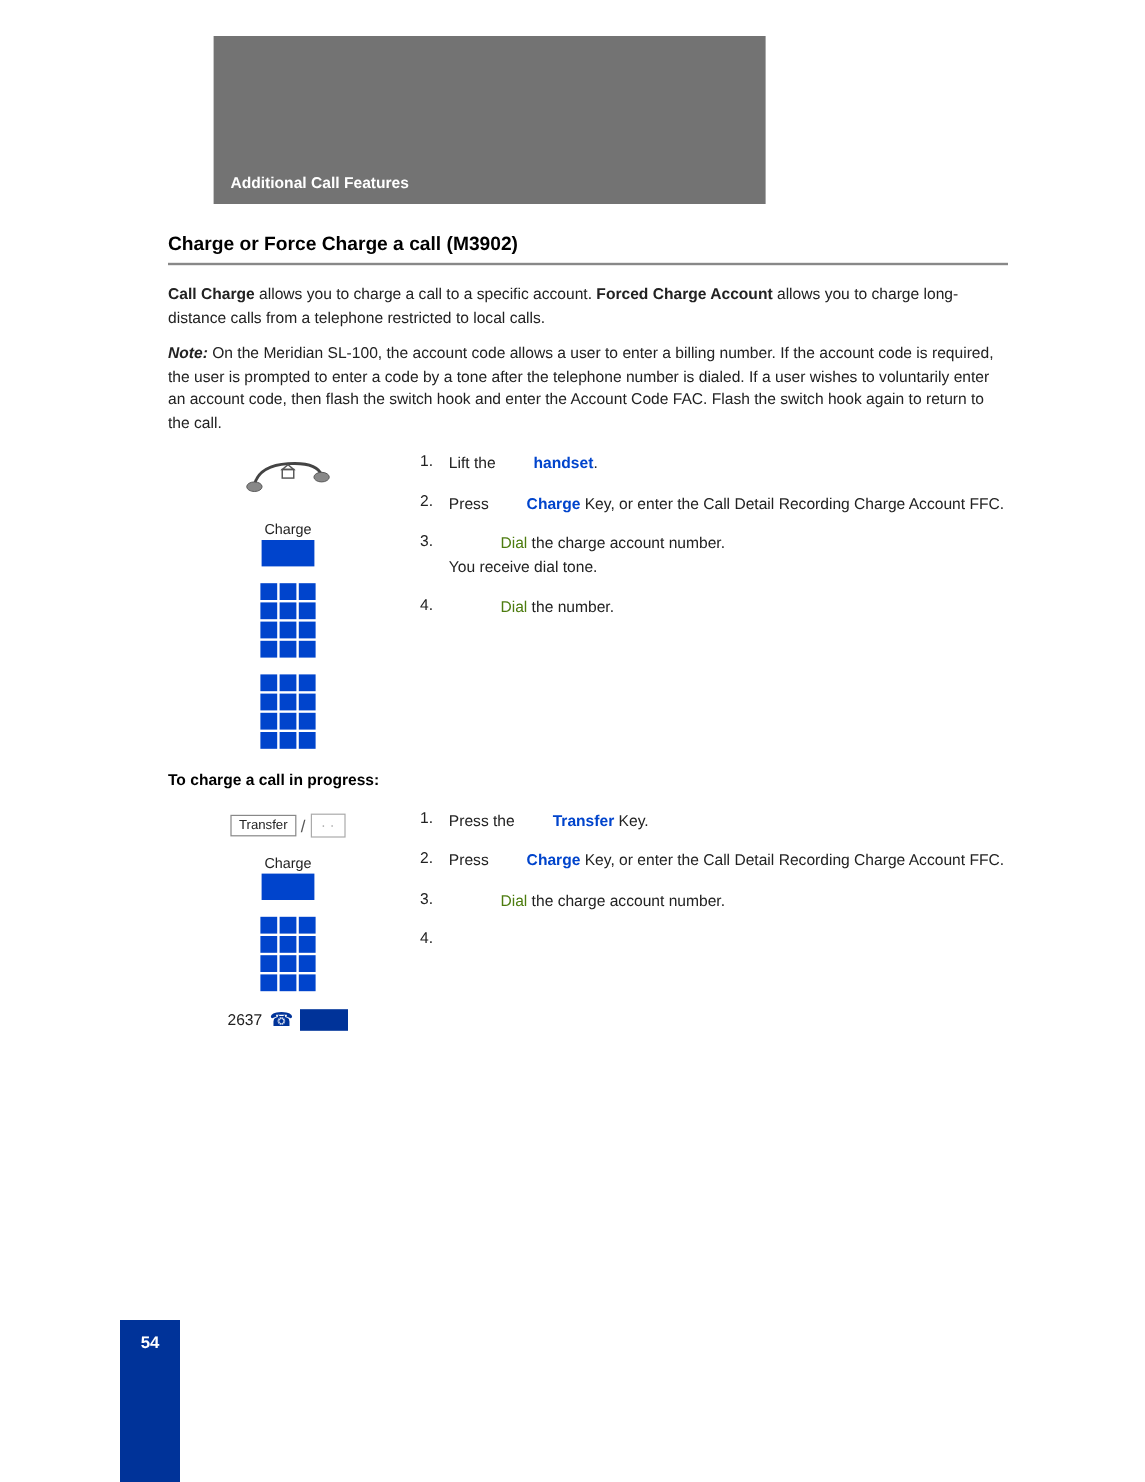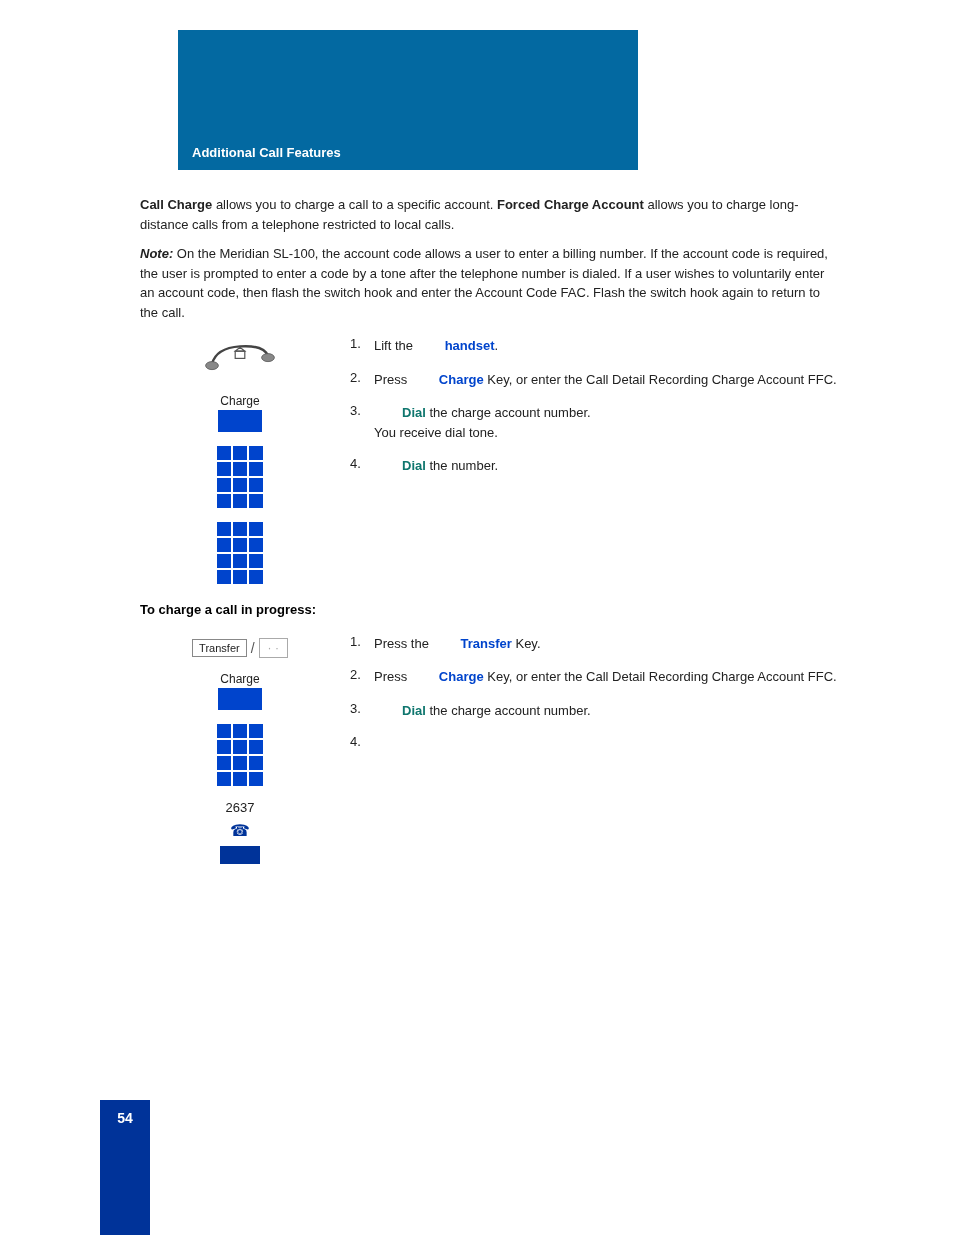--- a/index.html
+++ b/index.html
@@ -13,21 +13,21 @@
       position: relative;
     }
 
     
     .header-box {
       position: absolute;
       top: 30px;
       left: 178px;
       width: 460px;
       height: 140px;
-      background-color: #0369a1;
+      background-color: #737373;
       display: flex;
       align-items: flex-end;
       padding: 10px 14px;
     }
     .header-box-label {
       color: #ffffff;
       font-weight: bold;
       font-size: 13px;
     }
 
@@ -199,21 +199,21 @@
     .small-dots-box {
       border: 1px solid #aaa;
       padding: 2px 8px;
       font-size: 12px;
       color: #aaa;
     }
 
     
     .line-row {
       display: flex;
-      flex-direction: column;
+      flex-direction: row;
       align-items: center;
       gap: 6px;
     }
     .line-number {
       font-size: 13px;
       color: #222;
     }
     .phone-icon {
       font-size: 16px;
       color: #003399;
@@ -224,37 +224,39 @@
       background-color: #003399;
     }
 
     
     .charge-text-styled {
       font-size: 12px;
       color: #222;
     }
 
     .dial-text {
-      color: #0f766e;
-      font-weight: bold;
+      color: #4d7c0f;
+      font-weight: normal;
+      margin-left: 15px;
     }
   </style>
 </head>
 <body>
 
 <div class="header-box">
   <span class="header-box-label">Additional Call Features</span>
 </div>
 
 <div class="left-sidebar">
   <span class="page-number">54</span>
 </div>
 
 <div class="main-content">
 
+  <div class="section-title">Charge or Force Charge a call (M3902)</div>
 
   <div class="body-text">
     <strong>Call Charge</strong>
     <span> allows you to charge a call to a specific account. </span>
     <strong>Forced Charge Account</strong>
     <span> allows you to charge long-distance calls from a telephone restricted to local calls.</span>
   </div>
 
   <div class="body-text">
     <em><strong>Note:</strong></em>

